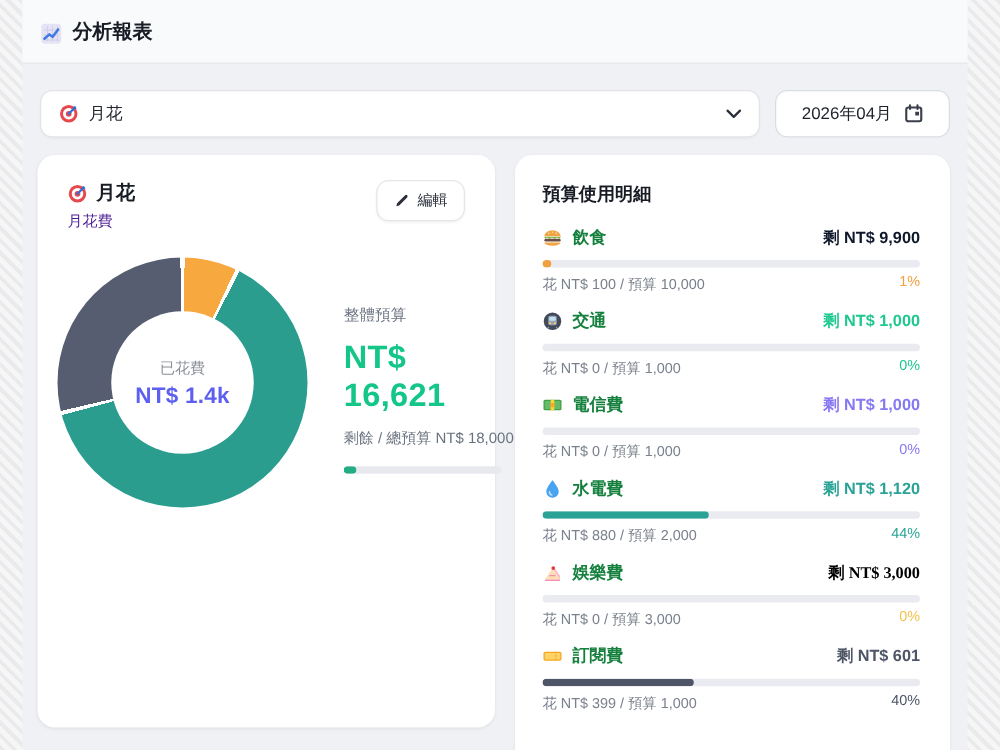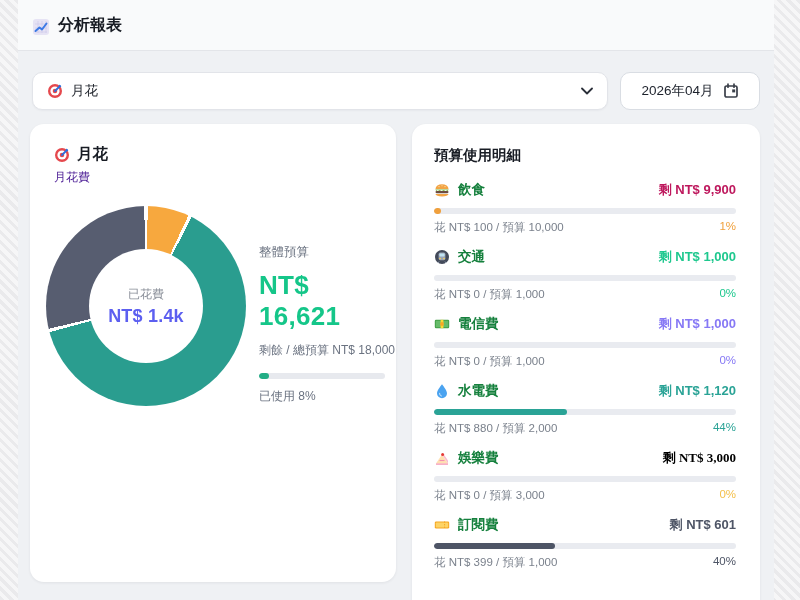--- a/index.html
+++ b/index.html
@@ -45,21 +45,21 @@
   .lc-body { display:flex; margin-top:20px; }
   .donut-wrap { width:200px; height:200px; position:relative; flex:0 0 auto; }
   .donut { width:200px; height:200px; border-radius:50%; }
   .donut-hole {
     position:absolute; left:50%; top:50%; transform:translate(-50%,-50%);
     width:114px; height:114px; border-radius:50%; background:#fff;
     display:flex; flex-direction:column; align-items:center; justify-content:center; gap:3px;
   }
   .donut-hole .lab { font-size:12px; color:#8a8f99; }
   .donut-hole .val { font-size:18px; font-weight:bold; letter-spacing:.2px; }
-  .summary { margin-left:13px; padding-top:38px; flex:1; }
+  .summary { margin-left:29px; padding-top:38px; flex:1; }
   .summary .lab { font-size:12.5px; color:#6a7280; }
   .summary .big { font-size:26px; font-weight:bold; margin-top:9px; letter-spacing:.3px; }
   .summary .sub { font-size:12px; color:#6a7280; margin-top:10px; white-space:nowrap; }
   .summary .bar { margin-top:14px; width:126px; height:6px; border-radius:3px; background:#e7e9ee; overflow:hidden; }
   .summary .bar .fill { height:100%; border-radius:3px; }
   .summary .used { font-size:12px; color:#6a7280; margin-top:9px; }
   
   .rc-title { font-size:14.5px; font-weight:bold; color:#181c24; margin-bottom:16px; }
   .detail-item { margin-bottom:13px; }
   .di-head { display:flex; justify-content:space-between; align-items:center; }
@@ -176,54 +176,59 @@
       <div class="lc-head">
         <div class="lc-titles">
           <div class="t">
             <svg class="ic16" viewBox="0 0 16 16">
                 <use href="#i-target"></use>
               </svg>
             <span>月花</span>
           </div>
           <div class="s">月花費</div>
         </div>
+        <button class="edit-btn">
+          <svg width="13" height="13" viewBox="0 0 16 16">
+              <use href="#i-pencil"></use>
+            </svg>
+          <span>編輯</span>
+        </button>
       </div>
 
       <div class="lc-body">
         <div class="donut-wrap">
           <div class="donut" id="donut" style="background: conic-gradient(rgb(255, 255, 255) 0deg, rgb(255, 255, 255) 1deg, rgb(247, 168, 62) 1deg, rgb(247, 168, 62) 25.1059deg, rgb(255, 255, 255) 25.1059deg, rgb(255, 255, 255) 26.1059deg, rgb(255, 255, 255) 26.1059deg, rgb(255, 255, 255) 27.1059deg, rgb(42, 157, 143) 27.1059deg, rgb(42, 157, 143) 254.838deg, rgb(255, 255, 255) 254.838deg, rgb(255, 255, 255) 255.838deg, rgb(255, 255, 255) 255.838deg, rgb(255, 255, 255) 256.838deg, rgb(87, 93, 112) 256.838deg, rgb(87, 93, 112) 359deg, rgb(255, 255, 255) 359deg, rgb(255, 255, 255) 360deg);"></div>
           <div class="donut-hole">
             <span class="lab">已花費</span>
             <span class="val" id="donut-val" style="color: rgb(92, 95, 240);">NT$ 1.4k</span>
           </div>
         </div>
         <div class="summary">
           <div class="lab">整體預算</div>
           <div class="big" id="big-remaining" style="color: rgb(21, 198, 137);">NT$ 16,621</div>
           <div class="sub">剩餘 / 總預算 NT$ 18,000</div>
           <div class="bar">
               <div class="fill" id="summary-fill" style="width: 8%; background: rgb(34, 173, 133);"></div>
             </div>
-          <div class="used">已使用 8%</div>
         </div>
       </div>
     </div>
 
     <div class="card card-right">
       <div class="rc-title">預算使用明細</div>
 
       <div class="detail-item">
         <div class="di-head">
           <div class="di-name">
               <svg class="ic16" viewBox="0 0 16 16">
                 <use href="#i-burger"></use>
               </svg>
               <span>飲食</span>
             </div>
-          <div class="di-remaining" style="color: #be185d; margin-left: 12px;">剩 NT$ 9,900</div>
+          <div class="di-remaining" style="color: #0f172a; margin-left: 12px;">剩 NT$ 9,900</div>
         </div>
         <div class="di-bar">
             <div class="fill" style="background: rgb(240, 160, 60); width: 7px;"></div>
           </div>
         <div class="di-foot">
             <span>花 NT$ 100 / 預算 10,000</span>
             <span class="pct" style="color: rgb(240, 160, 60);">1%</span>
           </div>
       </div>
 

